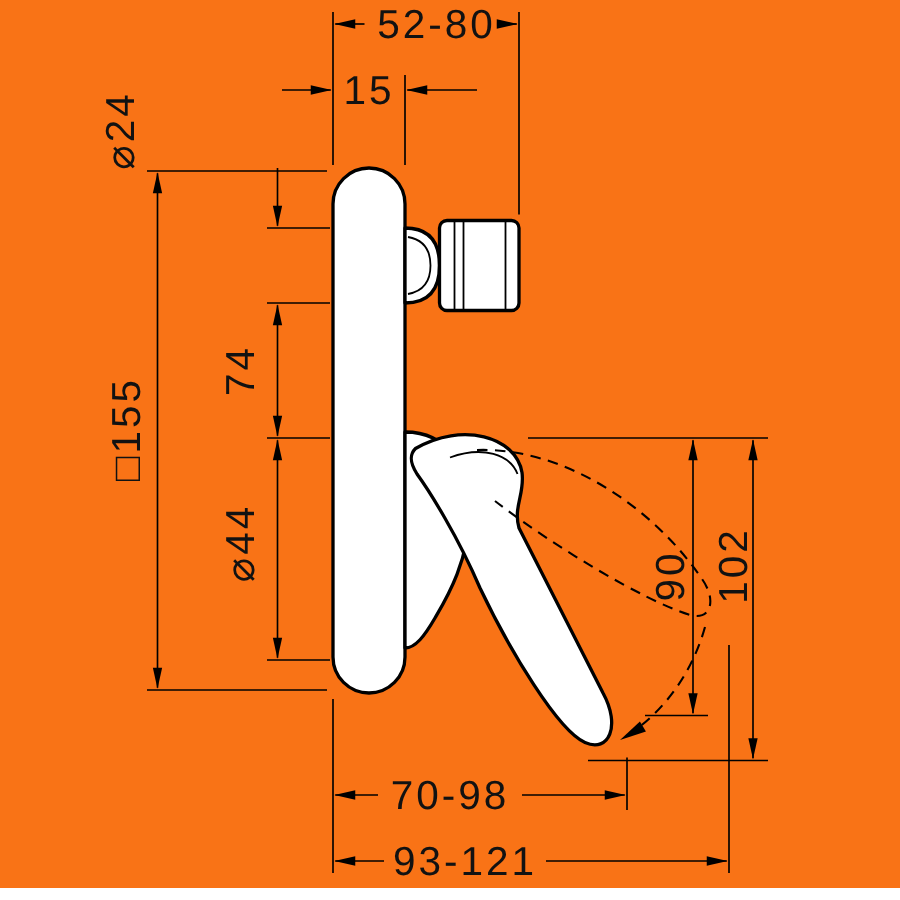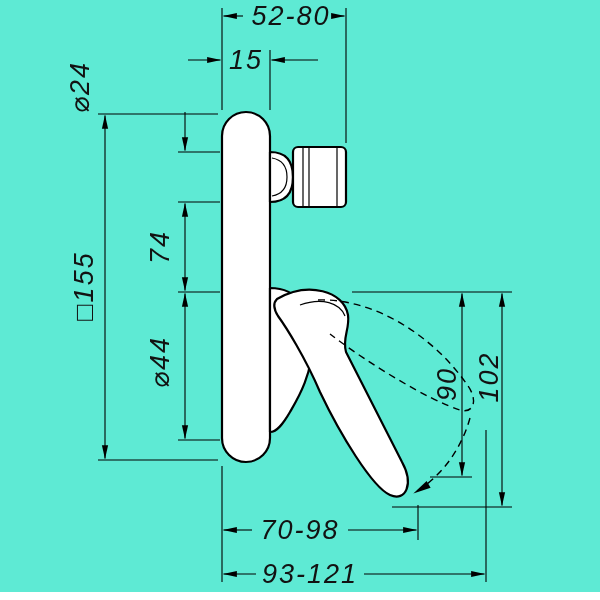--- a/index.html
+++ b/index.html
@@ -1,21 +1,20 @@
 <!DOCTYPE html>
 <html><head>
 <meta charset="utf-8">
 <style>
   html,body{margin:0;padding:0;background:#ffffff;}
   #canvas{
     position:relative;
     width:600px;height:592px;
-    background:#5eead4;
+    background:#f97316;
     overflow:hidden;
-    font-style:italic;
   }
   svg{display:block;}
   .dim-text{
     font-family:"Liberation Sans","DejaVu Sans",sans-serif;
     font-size:27px;
     letter-spacing:2px;
     fill:#121212;
   }
   .draw{stroke:#000;stroke-width:2.2;fill:#fff;stroke-linejoin:round;}
   .draw-thin{stroke:#000;stroke-width:1.2;fill:none;}

